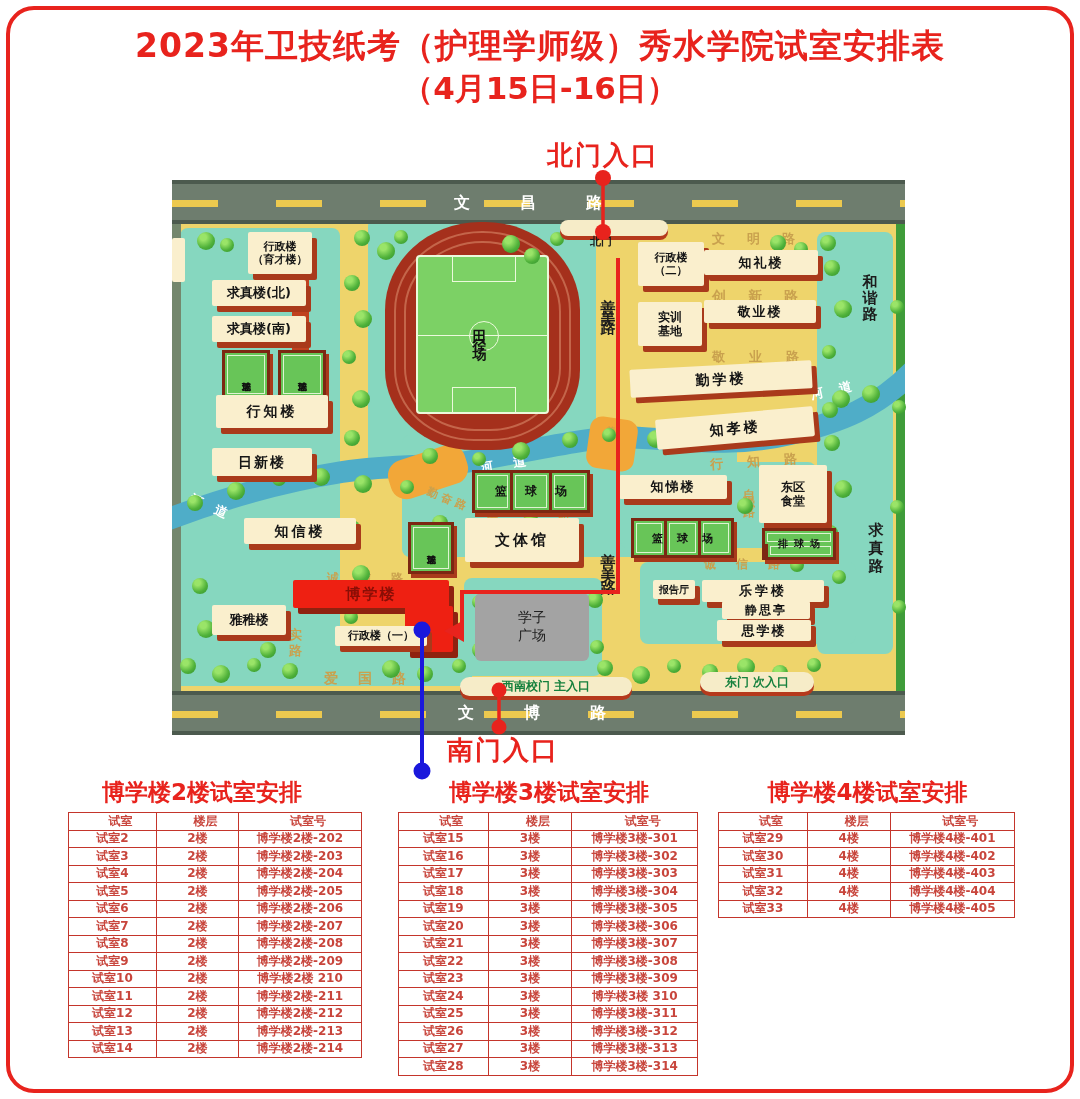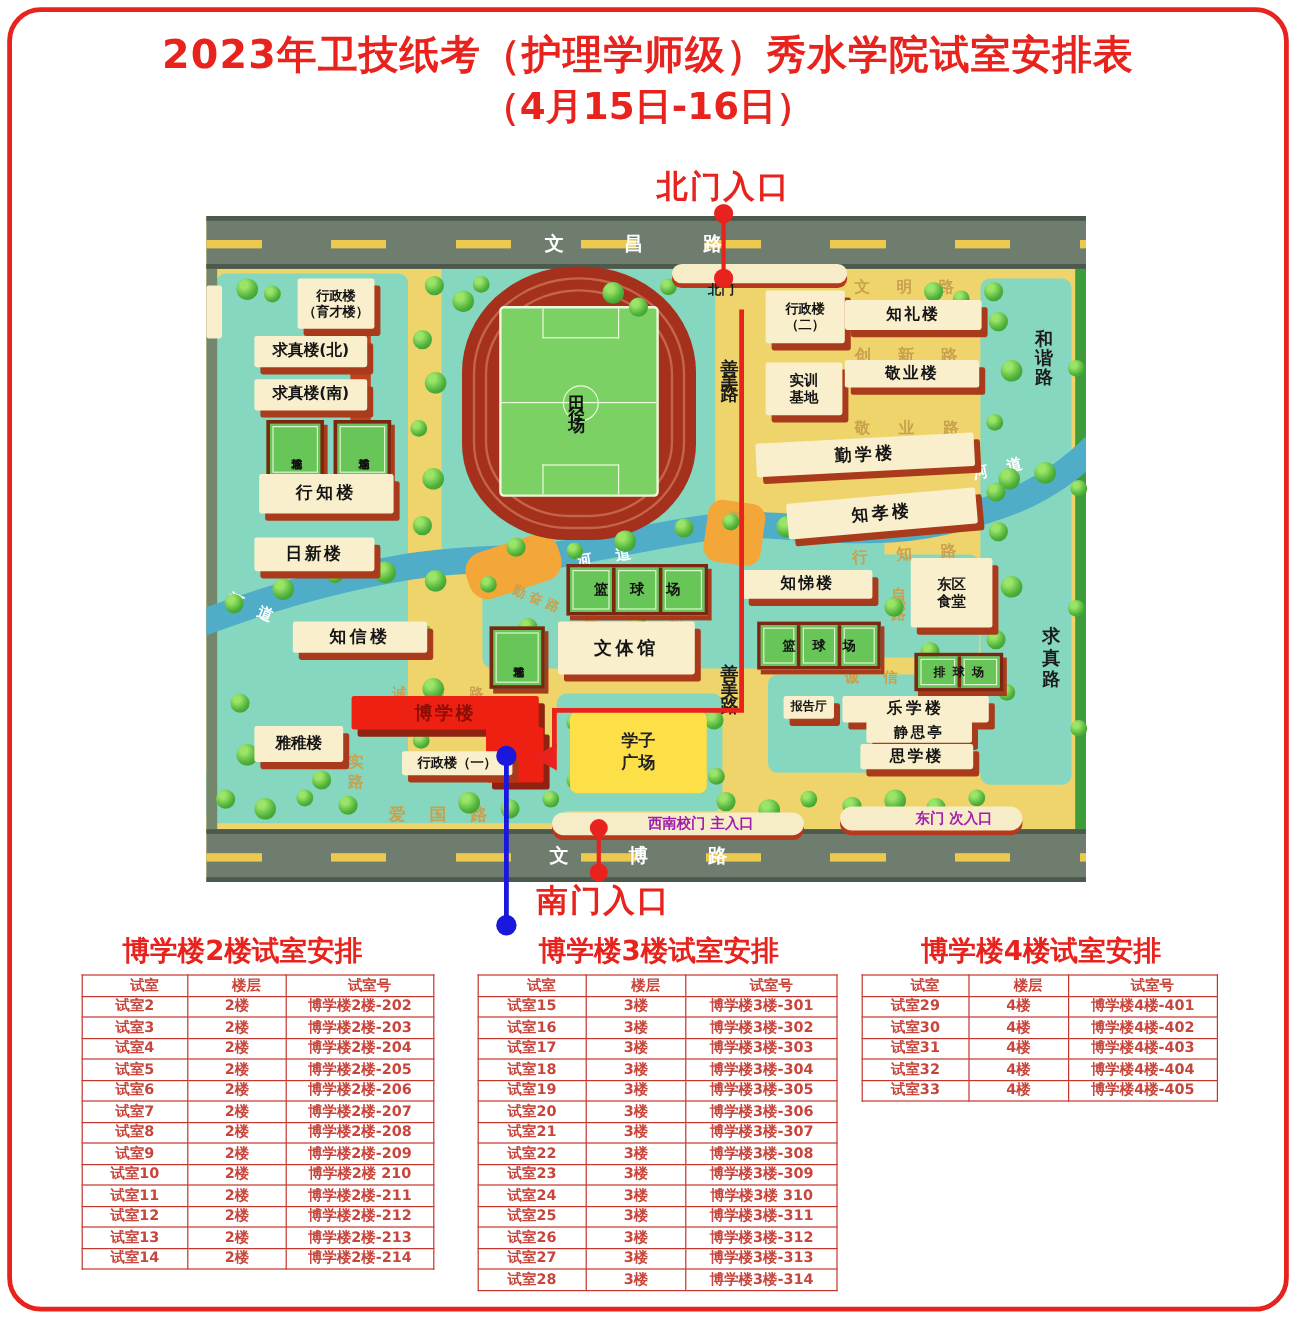--- a/index.html
+++ b/index.html
@@ -24,23 +24,23 @@
   .river{position:absolute;left:0;top:0;z-index:3;}
   .bridge{position:absolute;background:#f2a738;border-radius:16px;z-index:3;}
   .tree{position:absolute;border-radius:50%;z-index:5;
        background:radial-gradient(circle at 35% 30%,#9ae468 18%,#4fb13a 60%,#2e8f2c 100%);}
   .b{position:absolute;background:#faefcd;box-shadow:5px 6px 0 #a93a1b;border-radius:2px;
        display:flex;align-items:center;justify-content:center;text-align:center;
        font-weight:700;color:#151515;white-space:pre-line;line-height:1.2;z-index:6;}
   .red-b{background:#ee2012;box-shadow:5px 6px 0 #8f2210;color:#8a0e06;}
   .conn{position:absolute;background:#c0421f;z-index:5;}
   .pill{position:absolute;background:#f6ecc8;border-radius:10px;box-shadow:0 4px 0 #b5391c;
-       display:flex;align-items:center;justify-content:center;font-weight:700;color:#a21caf;z-index:6;padding-left:38px;}
-  .plaza{position:absolute;background:#fde047;border-radius:6px;display:flex;align-items:center;
-       justify-content:center;text-align:center;font-weight:700;color:#222;white-space:pre-line;z-index:6;}
+       display:flex;align-items:center;justify-content:center;font-weight:700;color:#15803d;z-index:6;}
+  .plaza{position:absolute;background:#a3a3a3;border-radius:6px;display:flex;align-items:center;
+       justify-content:center;text-align:center;font-weight:400;color:#222;white-space:pre-line;z-index:6;}
   .rd{position:absolute;color:#c9a14e;font-weight:700;white-space:nowrap;z-index:5;}
   .blk{color:#1c1c1c;}
   .wht{color:#fff;}
   .vt{writing-mode:vertical-rl;text-orientation:upright;}
   .court{position:absolute;border:3px solid #7c2712;background:#68c558;box-shadow:3px 4px 0 #a93a1b;z-index:6;}
   .court .grid{position:absolute;inset:2px;border:1px solid #dff3d2;}
   .court .vlbl{position:absolute;inset:0;display:flex;align-items:center;justify-content:center;
        font-weight:700;color:#111;z-index:2;}
   .courts{position:absolute;display:flex;border:3px solid #7c2712;box-shadow:3px 4px 0 #a93a1b;z-index:6;}
   .courts .cell{flex:1;background:#68c558;border-left:3px solid #7c2712;position:relative;}
@@ -191,21 +191,21 @@
   <div class="b" style="left:484px;top:233px;width:158px;height:30px;font-size:14px;letter-spacing:3px;transform:rotate(-5deg);">知孝楼</div>
   <div class="b" style="left:447px;top:295px;width:108px;height:24px;font-size:13px;letter-spacing:2px;">知悌楼</div>
   <div class="b" style="left:587px;top:285px;width:68px;height:58px;font-size:12px;">东区
 食堂</div>
   <div class="courts" style="left:459px;top:338px;width:97px;height:34px;">
     <div class="cell"></div>
     <div class="cell"></div>
     <div class="cell"></div>
     <div class="hlbl" style="font-size:11px;letter-spacing:14px;text-indent:14px;">篮球场</div>
   </div>
-  <div class="courts" style="left:590px;top:364px;width:68px;height:26px;">
+  <div class="courts" style="left:590px;top:348px;width:68px;height:26px;flex-direction:column;">
     <div class="cell"></div>
     <div class="cell"></div>
     <div class="hlbl" style="font-size:10px;letter-spacing:6px;text-indent:6px;">排球场</div>
   </div>
   <div class="b" style="left:481px;top:400px;width:42px;height:19px;font-size:10px;">报告厅</div>
   <div class="b" style="left:530px;top:400px;width:122px;height:22px;font-size:13px;letter-spacing:3px;">乐学楼</div>
   <div class="b" style="left:550px;top:421px;width:88px;height:18px;font-size:12px;letter-spacing:2px;">静思亭</div>
   <div class="b" style="left:545px;top:440px;width:94px;height:21px;font-size:13px;letter-spacing:2px;">思学楼</div>
 
   <div class="pill" style="left:288px;top:497px;width:172px;height:19px;font-size:12px;">西南校门  主入口</div>

